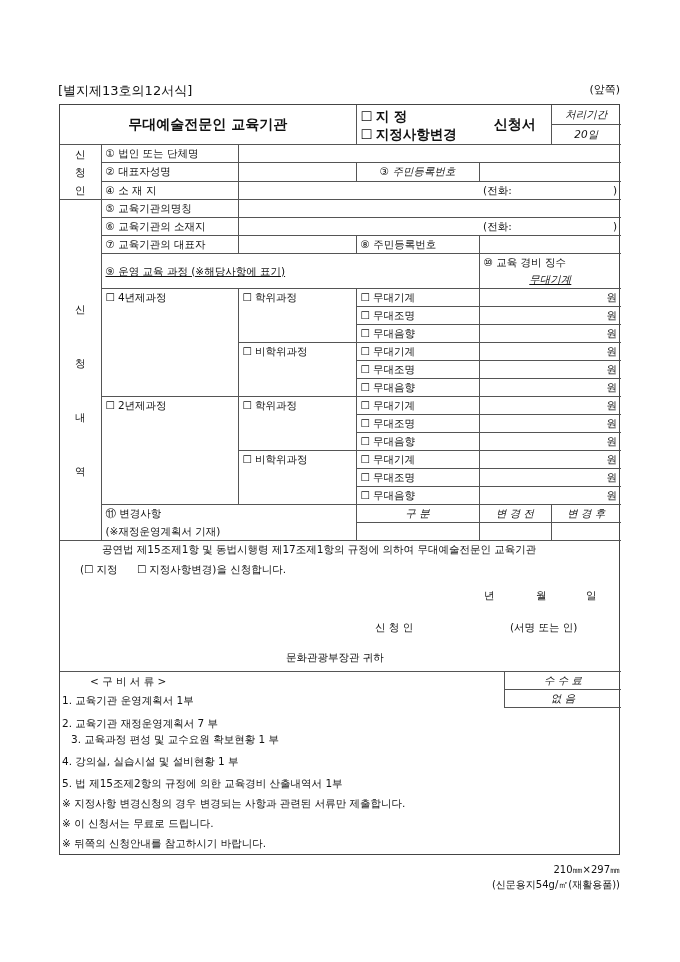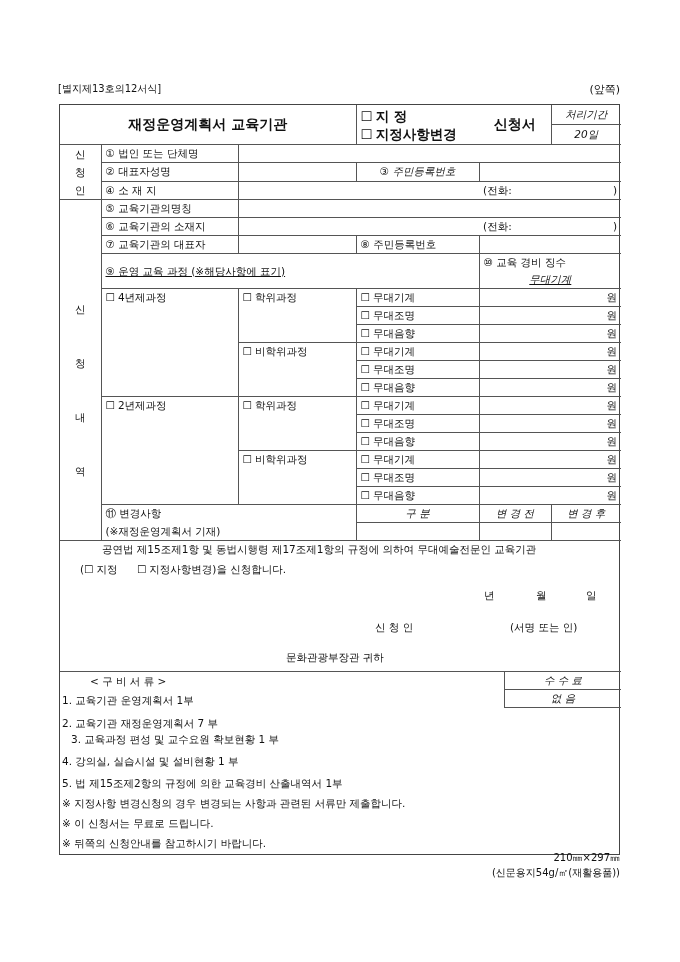--- a/index.html
+++ b/index.html
@@ -1,53 +1,53 @@
 <!DOCTYPE html>
 <html><head>
 <meta charset="utf-8">
 <style>
   html, body { margin:0; padding:0; background:#fff; }
   body { width:680px; height:962px; position:relative; font-family:"DejaVu Sans", sans-serif; color:#111; font-size:10.5px; }
   .abs { position:absolute; }
-  .hdr-left { left:58px; top:82px; font-size:10px; }
+  .hdr-left { left:58px; top:82px; font-size:13px; }
   .hdr-right { right:60px; top:82px; font-size:11px; }
   .form { position:absolute; left:59px; top:104px; width:561px; border:1.5px solid #444; box-sizing:border-box; }
   table { border-collapse:collapse; width:100%; table-layout:fixed; }
   td { border:1px solid #555; padding:0 4px; height:17px; line-height:17px; white-space:nowrap; overflow:hidden; vertical-align:middle; font-size:10.5px; }
   .title-row td { height:19px; }
   .title-main { font-size:14px; font-weight:bold; text-align:center; }
   .title-opts { font-size:13.5px; font-weight:bold; line-height:18px; }
   .title-suffix { font-size:14px; font-weight:bold; text-align:center; }
   .center { text-align:center;font-style:italic; }
   .right { text-align:right; }
   .vlabel { text-align:center; vertical-align:middle; }
   .vtext span { display:block; line-height:18px; }
   .cb::before { content:"☐"; margin-right:3px; }
-  .footer { position:absolute; right:60px; text-align:center; font-size:10px; }
+  .footer { position:absolute; right:60px; text-align:center; font-size:10px;margin-top:12px; }
 </style>
 </head>
 <body>
 
 <div class="abs hdr-left">[별지제13호의12서식]</div>
 <div class="abs hdr-right">(앞쪽)</div>
 
 <div class="form">
   <table>
     <colgroup>
       <col style="width:41px">
         <col style="width:137px">
         <col style="width:118px">
         <col style="width:123px">
         <col style="width:72px">
         <col style="width:70px">
     </colgroup>
 
     <tbody>
         <tr class="title-row">
-      <td colspan="3" rowspan="2" class="title-main" style="border-left:0;border-top:0;">재정운영계획서 교육기관</td>
+      <td colspan="3" rowspan="2" class="title-main" style="border-left:0;border-top:0;">무대예술전문인 교육기관</td>
       <td rowspan="2" class="title-opts" style="border-left:0;border-right:0;border-top:0;">
         <div><span class="cb"></span><span>지          정</span></div>
         <div><span class="cb"></span><span>지정사항변경</span></div>
       </td>
       <td rowspan="2" class="title-suffix" style="border-left:0;border-top:0;">신청서</td>
       <td class="center" style="border-top:0;border-right:0;">처리기간</td>
     </tr>
     <tr class="title-row">
       <td class="center" style="border-right:0;">20일</td>
     </tr>

